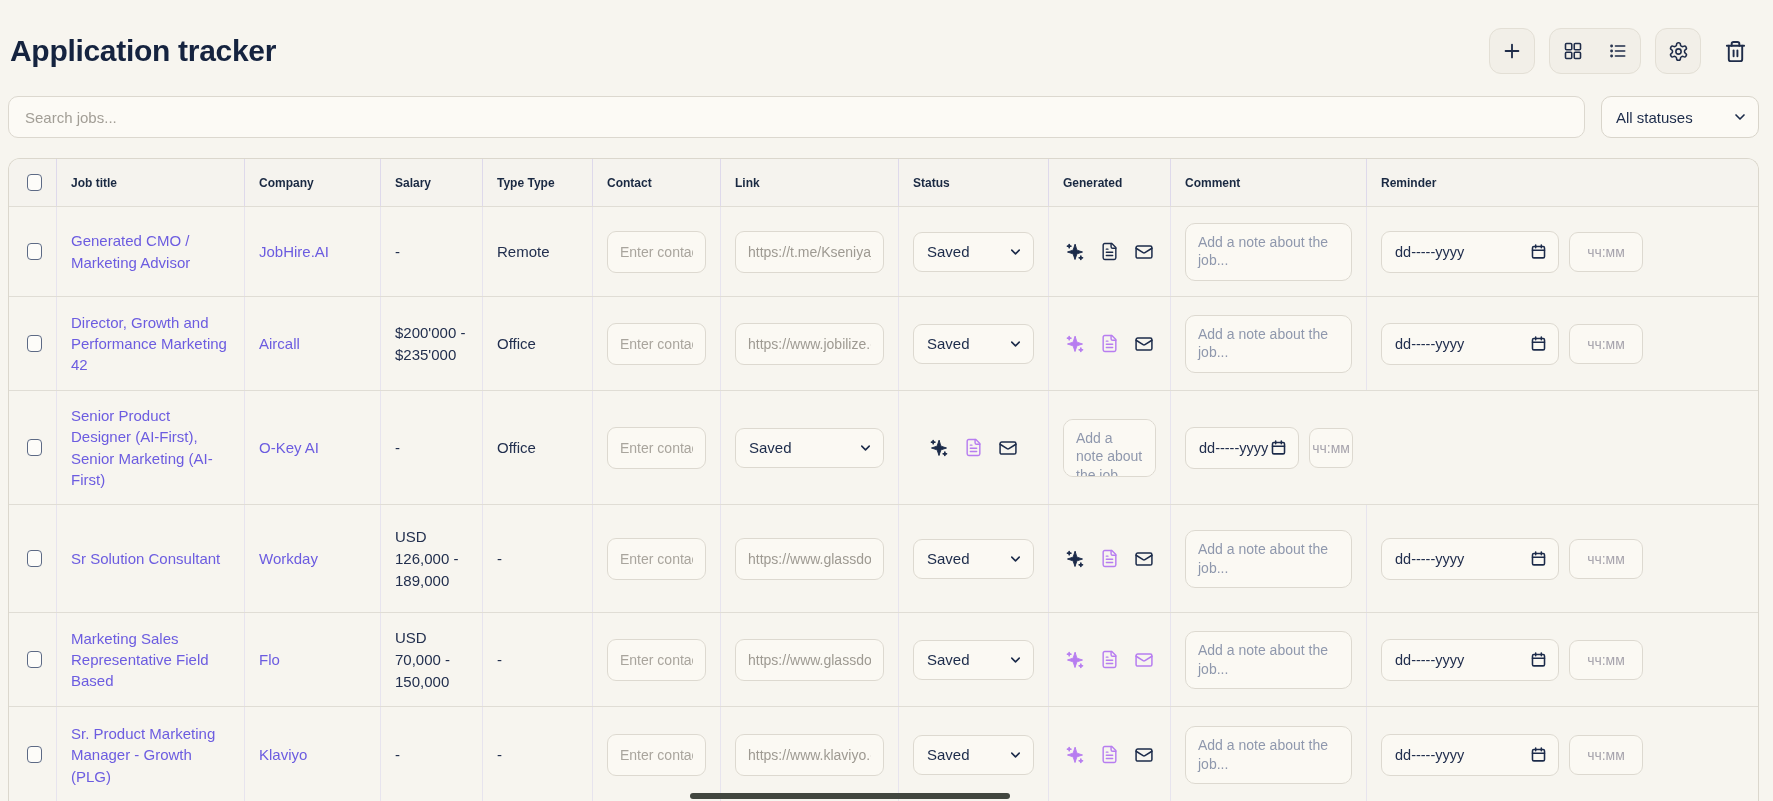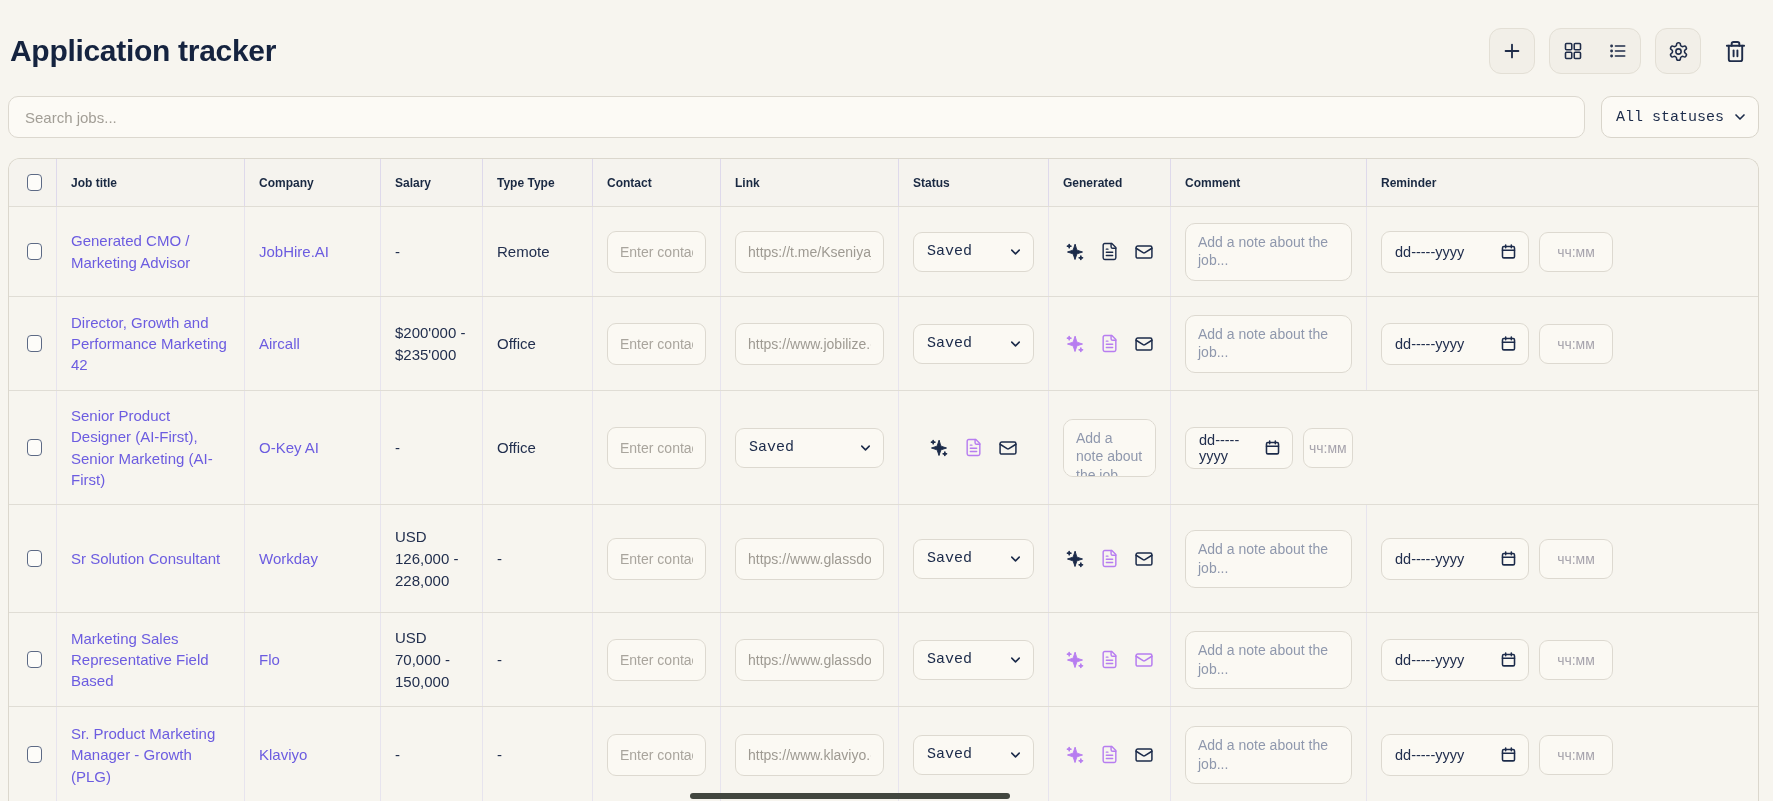--- a/index.html
+++ b/index.html
@@ -28,21 +28,21 @@
   .tbtn svg, .segbtn svg { display:block; }
 
   
   .filterbar { display:flex; gap:16px; margin-top:22px; align-items:center; }
   .search {
     flex:1; height:42px; border:1px solid #dcd8cf; border-radius:10px;
     background:#fcfaf5; padding:0 16px; font-size:15px; color:#1c2b4a;
     font-family:inherit; outline:none;
   }
   .search::placeholder { color:#a29e96; }
-  .select-wrap { position:relative; display:inline-block;font-family:Liberation Mono, monospace; }
+  .select-wrap { position:relative; display:inline-block; }
   .select-wrap select {
     appearance:none; -webkit-appearance:none; -moz-appearance:none;
     width:100%; height:42px; border:1px solid #d9d5cb; border-radius:10px;
     background:#fcfaf5; padding:0 34px 0 14px; font-size:15px; color:#1c2b4a;
     font-family:inherit; cursor:pointer; outline:none;
   }
   .select-wrap .chev { position:absolute; right:11px; top:50%; transform:translateY(-50%); pointer-events:none; color:#1c2b4a; display:flex; }
   .status-filter { width:158px; }
 
   
@@ -94,21 +94,21 @@
 
   .comment-box {
     width:100%; height:58px; resize:none; border:1px solid #ddd9d0; border-radius:10px;
     background:#fbf9f3; padding:9px 12px; font-size:14px; font-family:inherit;
     color:#1c2b4a; outline:none; line-height:1.35;
   }
   .comment-box::placeholder { color:#8f98ad; }
 
   .reminder-cell { gap:10px; }
   .date-input {
-    width:148px; height:42px; border:1px solid #ddd9d0; border-radius:9px;
+    width:178px; height:42px; border:1px solid #ddd9d0; border-radius:9px;
     background:#fbf9f3; padding:0 11px 0 13px; display:flex; align-items:center;
     justify-content:space-between; cursor:pointer; color:#222f4e; font-size:14.5px;
   }
   .date-input .cal { display:flex; color:#1c2b4a; }
   .time-input {
     width:74px; height:40px; border:1px solid #ddd9d0; border-radius:9px;
     background:#fbf9f3; display:flex; align-items:center; justify-content:center;
     color:#a7a4ad; font-size:14px; cursor:pointer;
   }
 
@@ -441,21 +441,21 @@
     <div class="td">
             <span class="checkbox"></span>
           </div>
     <div class="td">
             <a class="joblink">Sr Solution Consultant</a>
           </div>
     <div class="td">
             <a class="companylink">Workday</a>
           </div>
     <div class="td">
-            <span class="plain">USD 126,000 - 228,000</span>
+            <span class="plain">USD 126,000 - 189,000</span>
           </div>
     <div class="td">
             <span class="plain">-</span>
           </div>
     <div class="td">
       <input class="cell-input" placeholder="Enter contact" style="">
     </div>
     <div class="td">
       <input class="cell-input" value="https://www.glassdoc" style="">
     </div>

